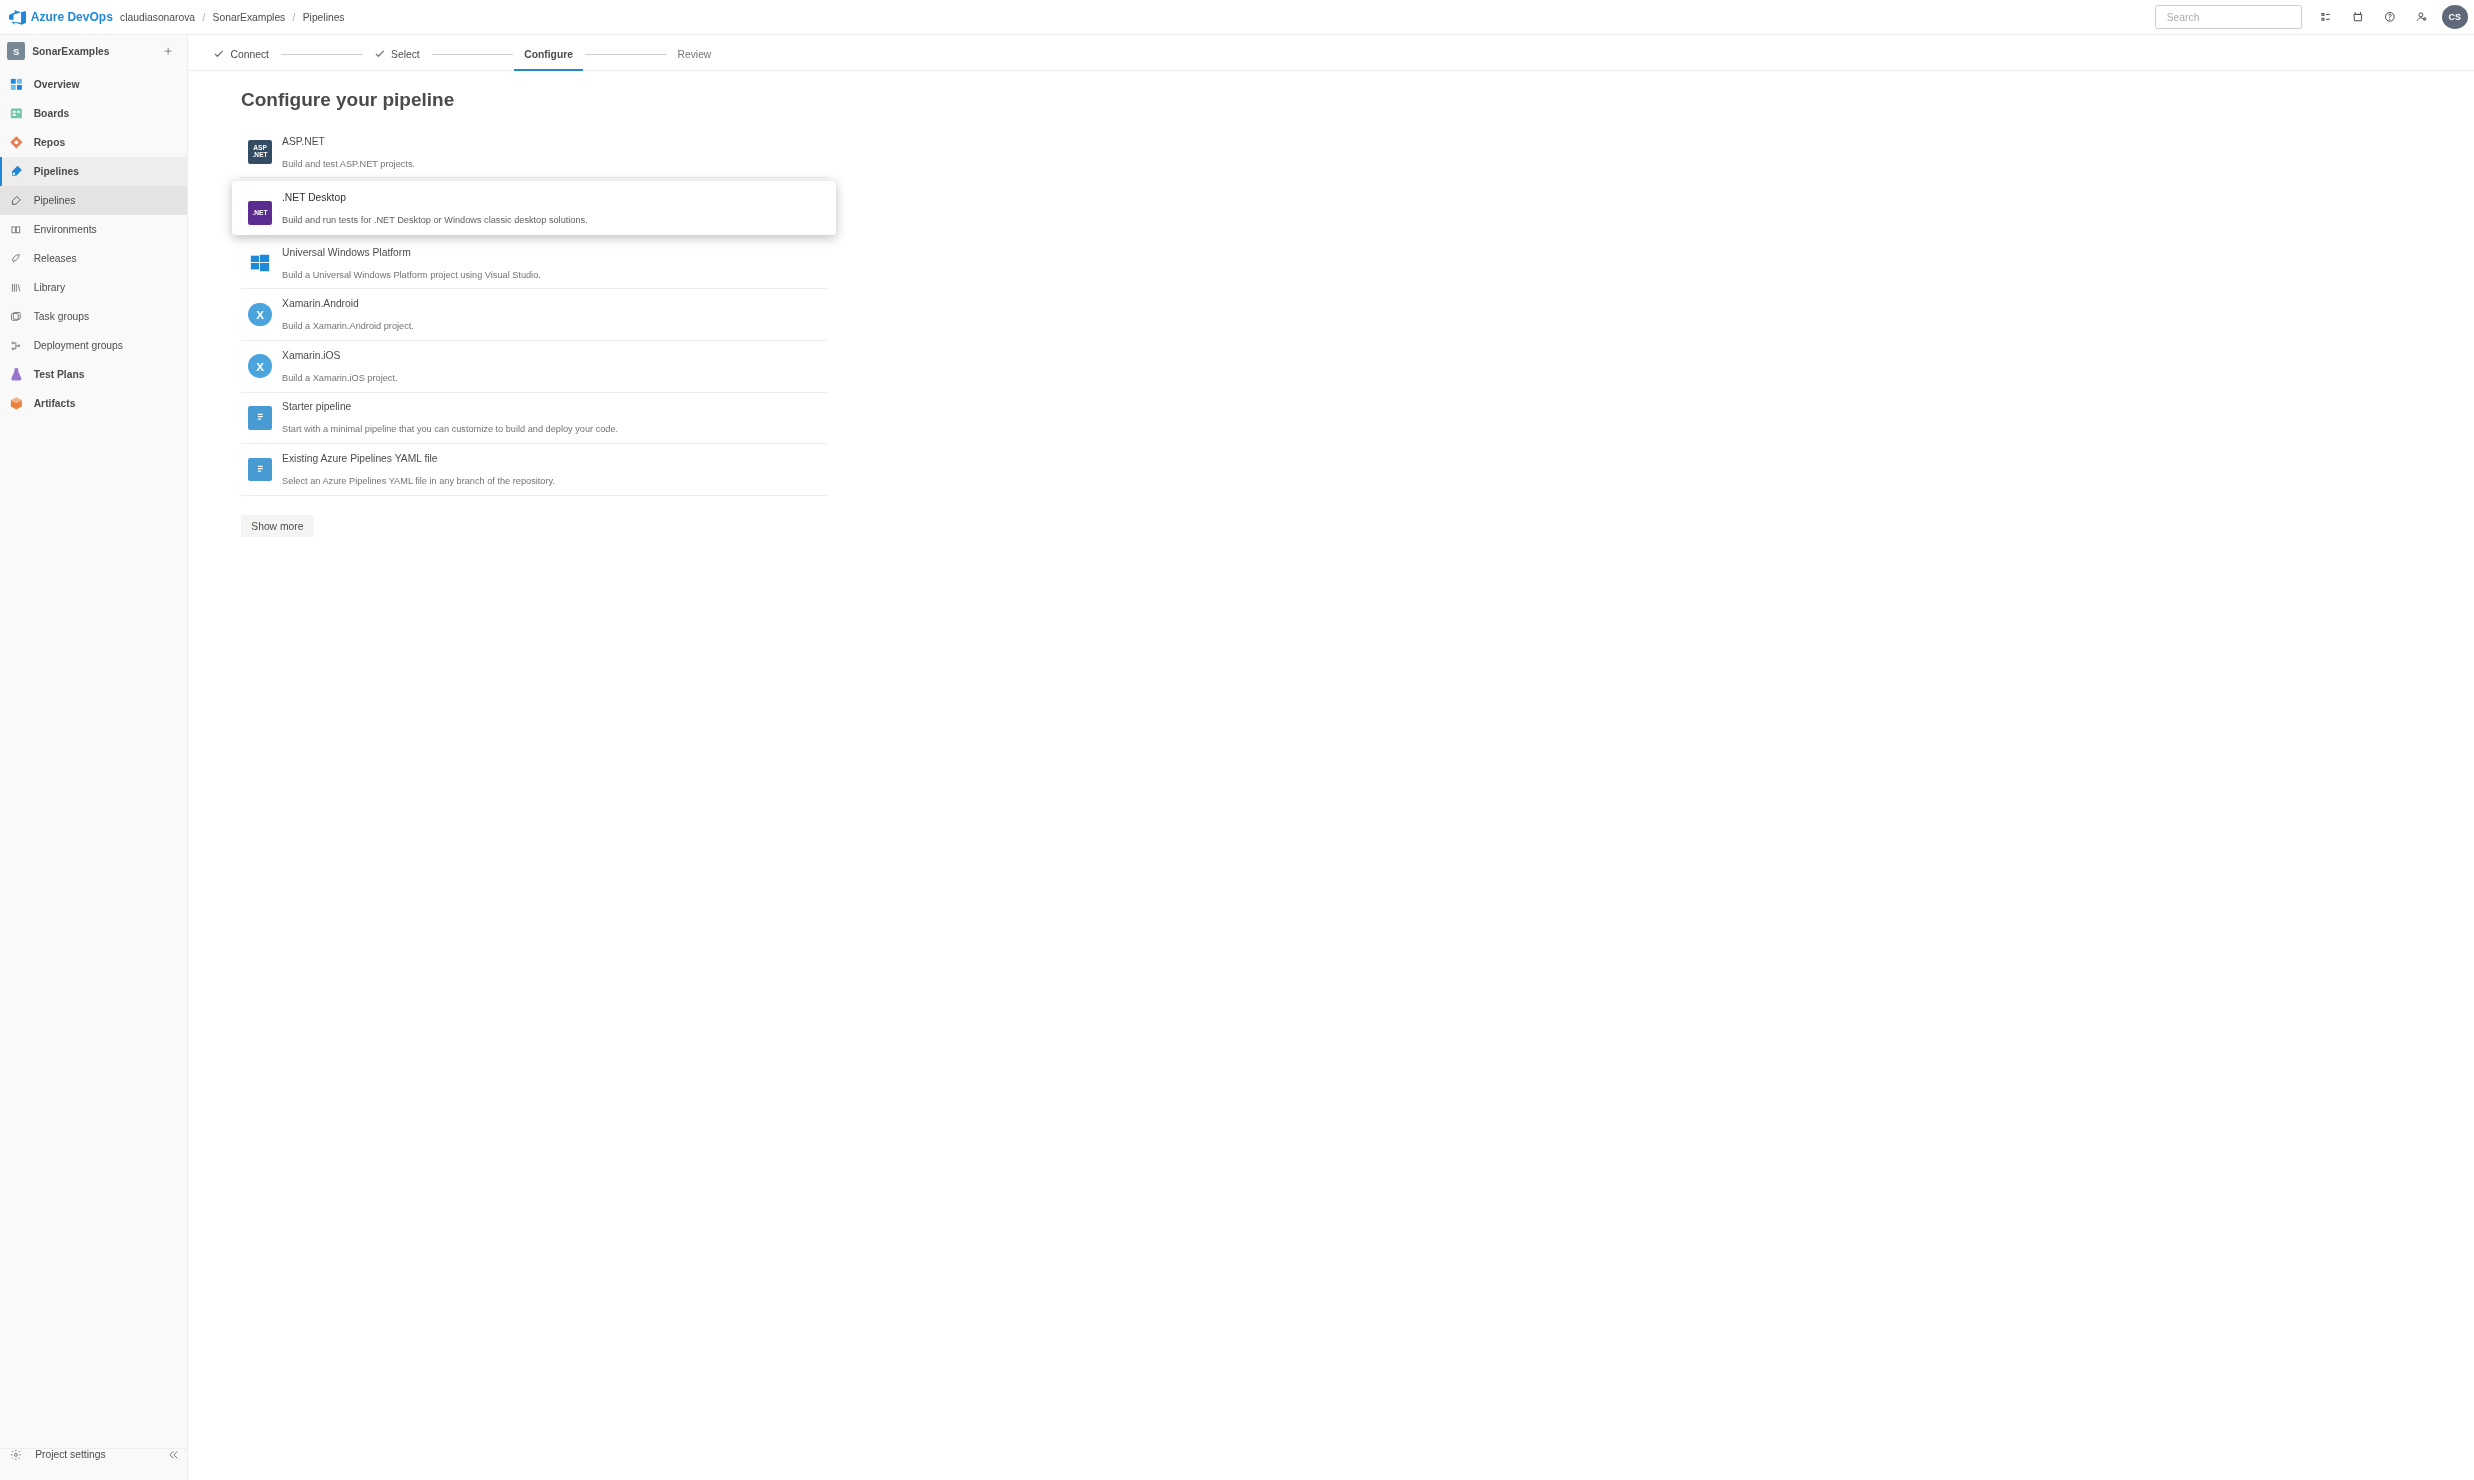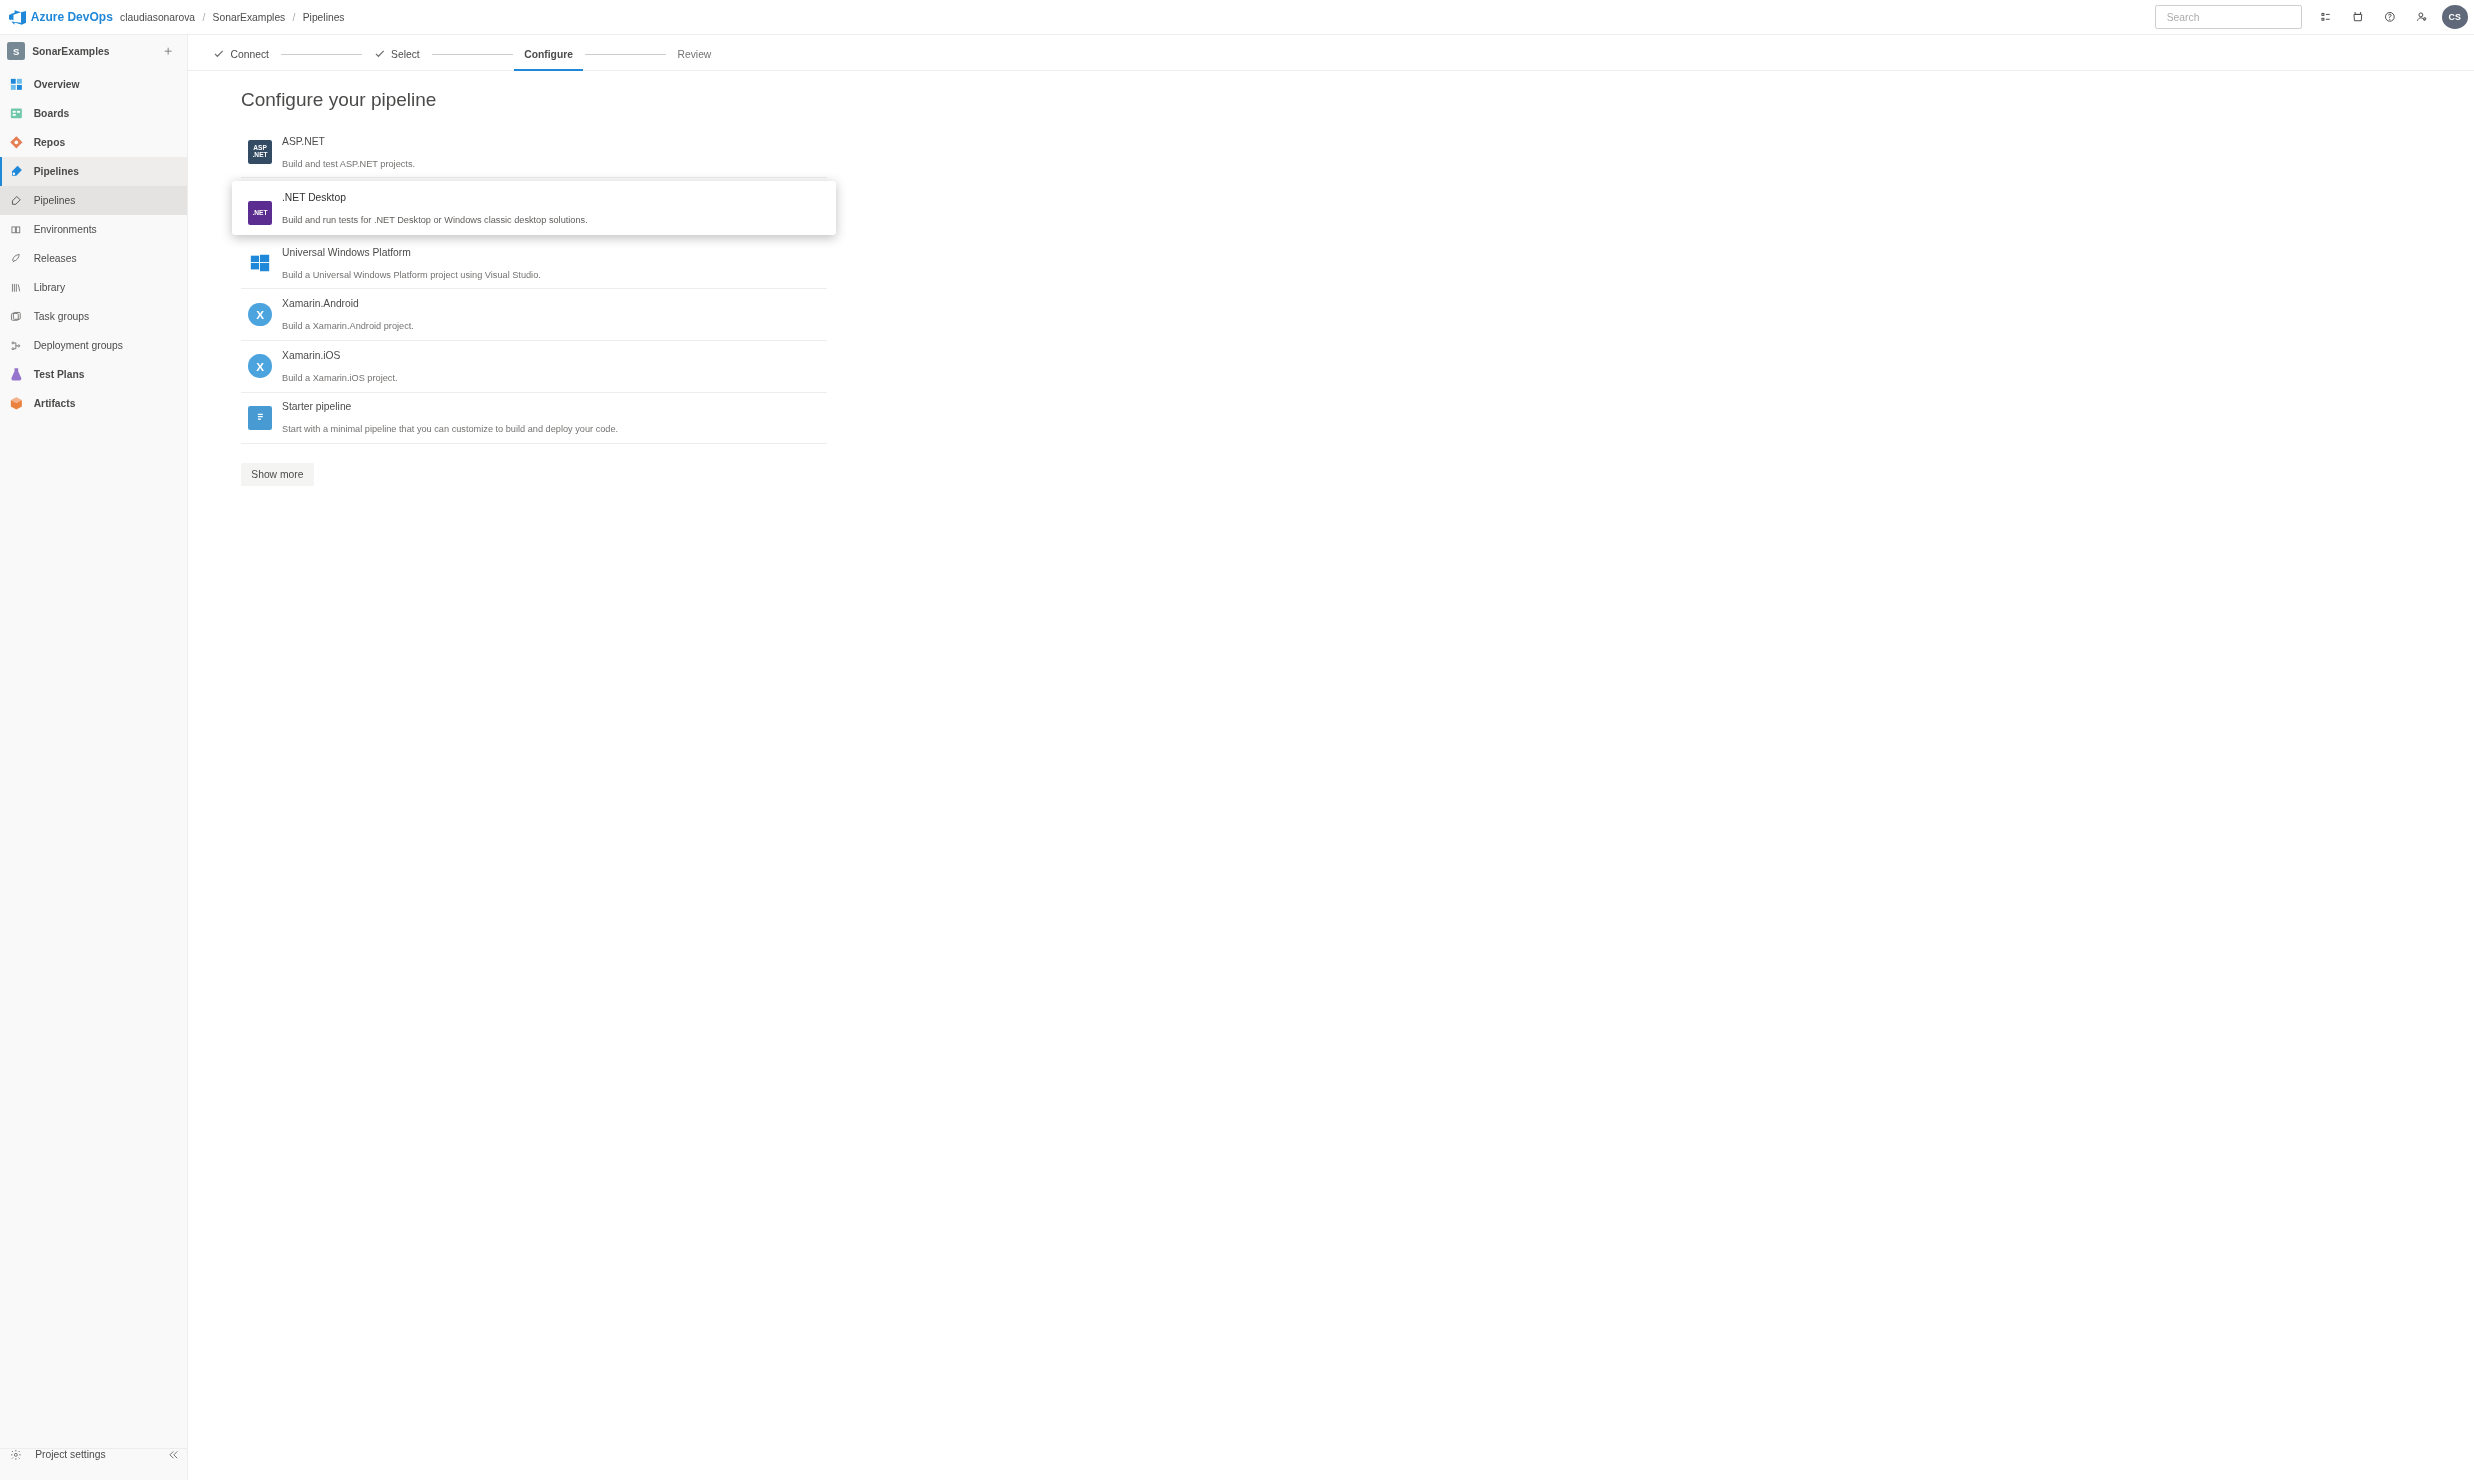--- a/index.html
+++ b/index.html
@@ -94,21 +94,21 @@
 }
 .wiz-step { display:flex; align-items:center; gap:5.9px; padding: 7.3px 10.3px 10.3px; color:#605e5c; cursor:pointer; position:relative;}
 .wiz-step .check { width:11.7px; height:11.7px; }
 .wiz-step.done { color:#323130; }
 .wiz-step.active { color:#323130; font-weight:600; }
 .wiz-step.active::after { content:""; position:absolute; left:0; right:0; bottom:-0.7px; height:1.5px; background:#0078d4;}
 .wiz-sep { width: 81px; height:0.7px; background:#c8c6c4; margin: 0 1.5px 2.9px; align-self:center;}
 
 .content { padding: 17.6px 53px; }
 .overline { color:#605e5c; font-size:9.5px; margin-bottom:2.9px;}
-h1.title { font-size: 19px; font-weight:400; margin-bottom: 16px; }
+h1.title { font-size: 19px; font-weight:700; margin-bottom: 16px; }
 
 .template-list { max-width: 586px; }
 .template {
   display:flex; align-items:center; gap:10.3px;
   padding: 8.8px 7.3px; border-bottom: 0.7px solid #eaeaea; cursor:pointer;
 }
 .template .t-icon { width:23.5px; height:23.5px; border-radius:2.2px; flex-shrink:0; display:flex; align-items:center; justify-content:center;}
 .template .t-icon.aspnet { background:#18324f; color:#fff; font-size:6.6px; font-weight:700; line-height:1; text-align:center;}
 .template .t-icon.netcore { background:#5c2d91; color:#fff; font-size:5.9px; font-weight:700; }
 .template .t-icon.netdesktop { background:#5c2d91; color:#fff; font-size:6.6px; font-weight:700;}
@@ -417,19 +417,31 @@
               <svg width="14.7" height="14.7" viewBox="0 0 24 24" fill="#fff">
                 <rect x="4" y="3" width="16" height="18" rx="2" fill="#2f8dcc"></rect>
                 <path d="M8 7h8M8 11h8M8 15h5" stroke="#fff" stroke-width="2"></path>
               </svg>
             </div>
           <div class="t-text">
             <div class="t-title">Starter pipeline</div>
             <div class="t-desc">Start with a minimal pipeline that you can customize to build and deploy your code.</div>
           </div>
         </div>
+        <div class="template">
+          <div class="t-icon yaml">
+              <svg width="14.7" height="14.7" viewBox="0 0 24 24" fill="#fff">
+                <rect x="4" y="3" width="16" height="18" rx="2" fill="#2f8dcc"></rect>
+                <path d="M8 7h8M8 11h8M8 15h5" stroke="#fff" stroke-width="2"></path>
+              </svg>
+            </div>
+          <div class="t-text">
+            <div class="t-title">Existing Azure Pipelines YAML file</div>
+            <div class="t-desc">Select an Azure Pipelines YAML file in any branch of the repository.</div>
+          </div>
+        </div>
       </div>
 
       <button class="show-more">Show more</button>
     </div>
   </div>
 </div>
 
 
 </body></html>

